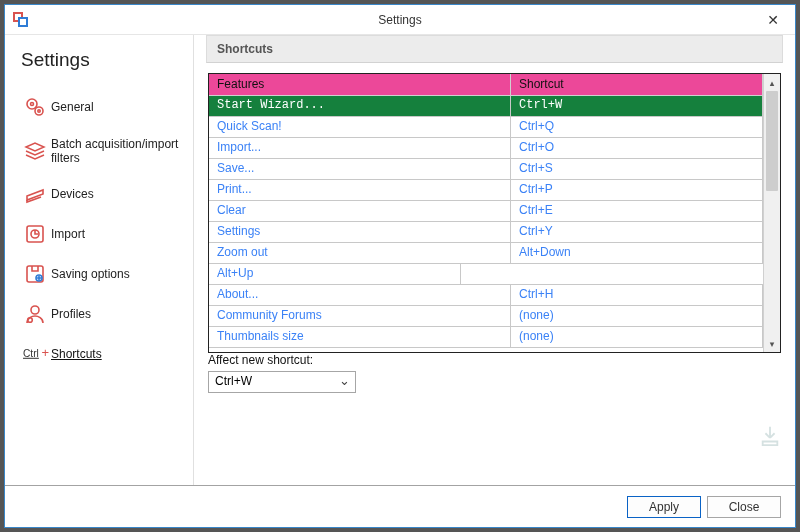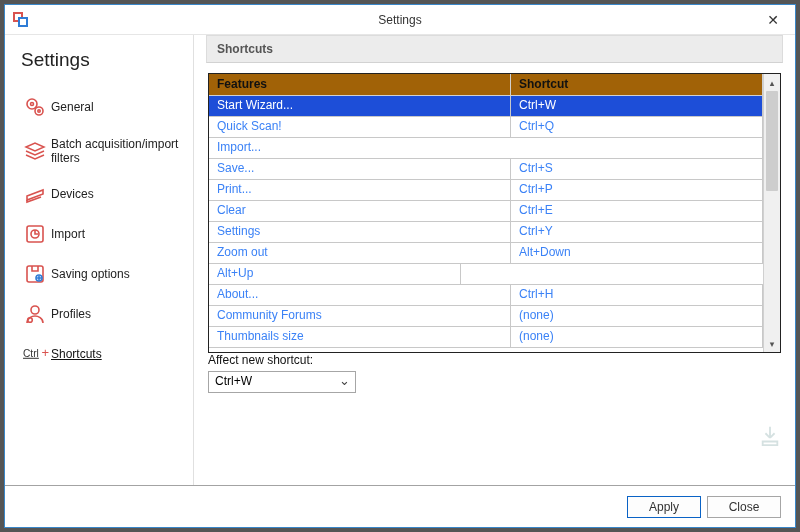--- a/index.html
+++ b/index.html
@@ -16,30 +16,30 @@
     .sidebar-item { display: flex; align-items: center; gap: 2px; padding: 6px 4px; cursor: pointer; }
     .sidebar-item .label { font-size: 12px; color: #222; line-height: 1.2; }
     .sidebar-item.active .label { text-decoration: underline; color: #111; }
     .sidebar-icon { width: 26px; height: 24px; flex: 0 0 26px; display: flex; align-items: center; justify-content: flex-start; }
     .sidebar-item:nth-child(2){margin-bottom:2px}
     .main { flex: 1; border-left: 1px solid #e0e0e0; padding: 0 12px 0 12px; display: flex; flex-direction: column; overflow: hidden; }
     .panel-heading { background: #ececec; border: 1px solid #dcdcdc; border-bottom: 1px solid #d2d2d2; padding: 6px 10px; font-weight: 700; font-size: 12px; color: #555; margin-top: 0; }
     .main-inner { padding: 10px 2px 6px 2px; display:flex; flex-direction:column; flex:1; overflow:hidden; }
     .table-wrap { position: relative; border: 1px solid #222; height: 280px; overflow: hidden; display:flex; }
     .table-col { flex:1; overflow:hidden; }
-    .table-head { display:flex; background:#a16207; border-bottom:1px solid #d0d0d0; height:22px;font-weight:bold; }
+    .table-head { display:flex; background:#ec4899; border-bottom:1px solid #d0d0d0; height:22px; }
     .th { padding:3px 8px; font-size:12px; color:#111; border-right:1px solid #d0d0d0; }
     .th.features{flex:1}
     .th.shortcut{width:252px}
     .rows { overflow:hidden; }
     .row { display:flex; height:21px; border-bottom:1px solid #c8c8c8; }
     .cell { padding:2px 8px 0 8px; font-size:12px; color:#3b82f6; border-right:1px solid #c8c8c8; white-space:nowrap; overflow:hidden; }
     .cell.features{flex:1}
     .cell.shortcut{width:252px}
-    .row.selected { background:#1d4ed8; }
+    .row.selected { background:#15803d;font-family:Liberation Mono, monospace; }
     .row.selected .cell { color:#fff; }
     .vscroll { width:17px; background:#f0f0f0; border-left:1px solid #d0d0d0; position:relative; }
     .vscroll .up, .vscroll .down { height:17px; display:flex; align-items:center; justify-content:center; font-size:9px; color:#555; background:#f0f0f0; }
     .vscroll .down{position:absolute;bottom:0;left:0;right:0}
     .vscroll .thumb{position:absolute;top:17px;left:2px;right:2px;height:100px;background:#cdcdcd;border-radius:1px}
     .affect-label{margin-top:0;font-size:12px;color:#111}
     .combo{margin-top:4px;width:148px;height:22px;border:1px solid #a6a6a6;padding:2px 20px 2px 6px;font-size:12px;position:relative;background:#fff;cursor:pointer}
     .combo::after{content:"⌄";position:absolute;right:5px;top:1px;font-size:13px;color:#444}
     .footer{height:42px;border-top:1px solid #a3a3a3;display:flex;align-items:center;justify-content:flex-end;gap:6px;padding-right:14px}
     .btn{min-width:74px;height:22px;border:1px solid #a6a6a6;background:#fdfdfd;font-size:12px;color:#333;cursor:pointer}
@@ -158,20 +158,21 @@
                   <div class="row selected">
                     <div class="cell features">Start Wizard...</div>
                     <div class="cell shortcut">Ctrl+W</div>
                   </div>
                   <div class="row">
                     <div class="cell features">Quick Scan!</div>
                     <div class="cell shortcut">Ctrl+Q</div>
                   </div>
                   <div class="row">
                     <div class="cell features">Import...</div>
+                    <div class="cell shortcut">Ctrl+O</div>
                   </div>
                   <div class="row">
                     <div class="cell features">Save...</div>
                     <div class="cell shortcut">Ctrl+S</div>
                   </div>
                   <div class="row">
                     <div class="cell features">Print...</div>
                     <div class="cell shortcut">Ctrl+P</div>
                   </div>
                   <div class="row">

